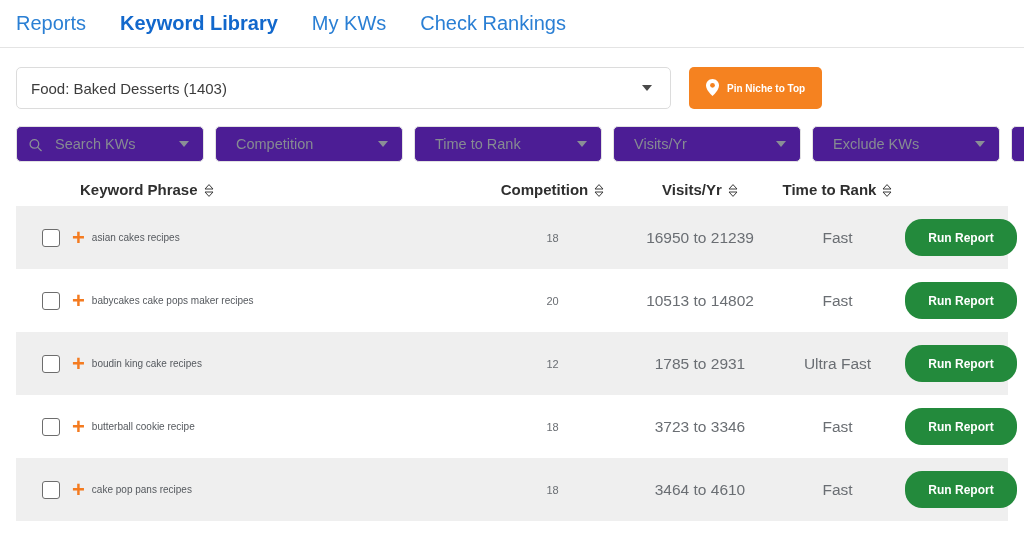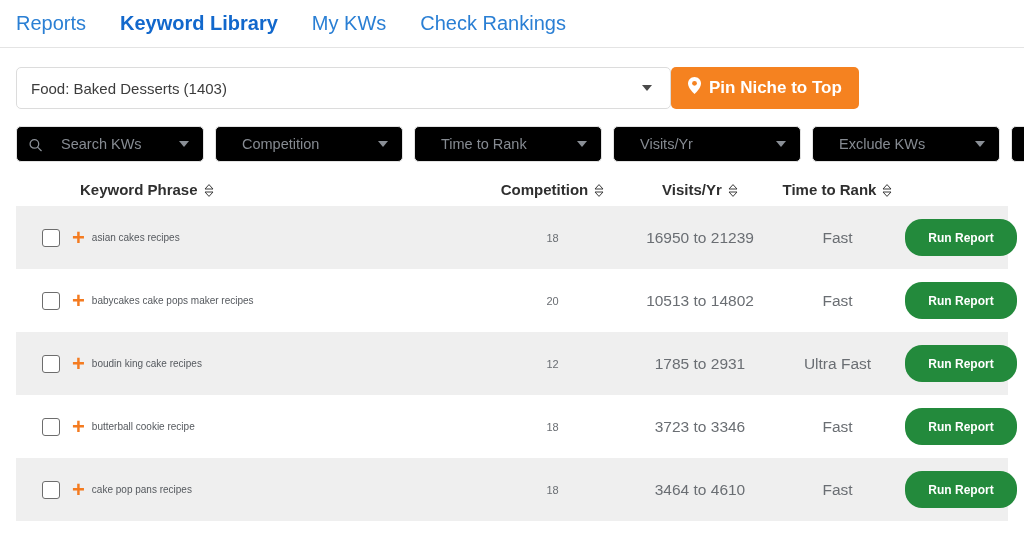--- a/index.html
+++ b/index.html
@@ -65,20 +65,21 @@
   .nav-link.active {
     color: #1268cc;
     font-weight: 700;
   }
 
   
   .niche-row {
     display: flex;
     align-items: center;
     padding: 19px 16px 0 16px;
+    gap: 18px;
   }
   .niche-select {
     flex: 0 0 655px;
     height: 42px;
     border: 1px solid #dcdcdc;
     border-radius: 5px;
     background: #fff;
     display: flex;
     align-items: center;
     padding: 0 14px;
@@ -100,45 +101,45 @@
     border-top: 6px solid #4a4a4a;
   }
   .caret.light { border-top-color: #8a8f96; }
 
   .pin-btn {
     height: 42px;
     background: #f58220;
     border: none;
     border-radius: 5px;
     color: #ffffff;
-    font-size: 17px;
+    font-size: 10px;
     font-weight: 700;
     display: flex;
     align-items: center;
     gap: 8px;
     padding: 0 17px;
     cursor: pointer;
     font-family: "Liberation Sans", sans-serif;
   }
 
   
   .filters {
     display: flex;
     align-items: center;
     gap: 11px;
     padding: 17px 0 0 16px;
   }
   .filter {
     height: 36px;
     border: 1px solid #e2e2e2;
     border-radius: 5px;
-    background: #000000;
-    display: flex;
-    align-items: center;
-    padding: 0 26px;
+    background: #4c1d95;
+    display: flex;
+    align-items: center;
+    padding: 0 20px;
     position: relative;
     cursor: pointer;
     flex: 0 0 188px;
   }
   .filter .ftext {
     font-size: 14.5px;
     color: #868b92;
     margin-left: 0;
   }
   .filter.with-icon .ftext { margin-left: 18px; }

